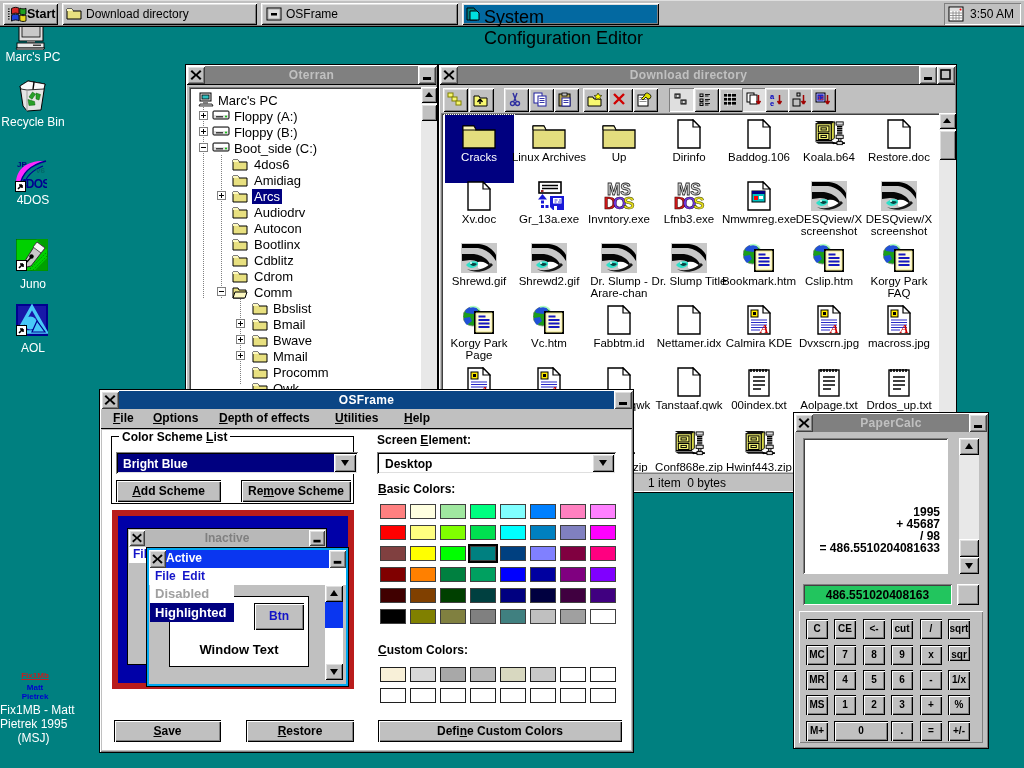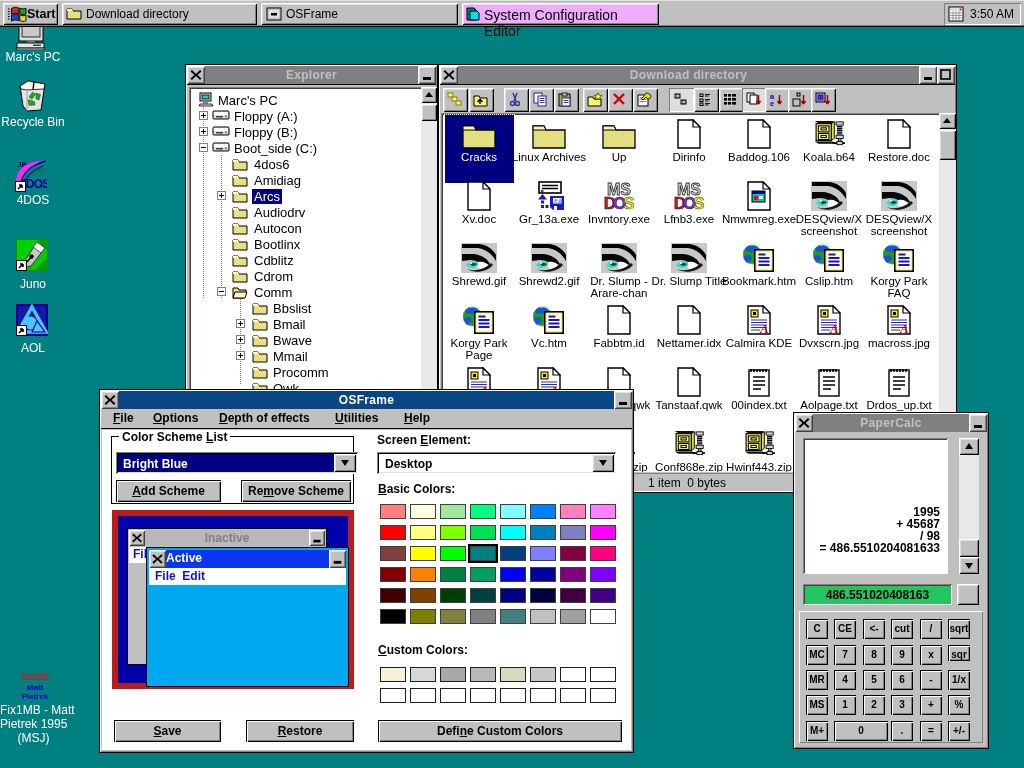--- a/index.html
+++ b/index.html
@@ -265,21 +265,21 @@
 <div class="a" style="left:17px;top:671px;width:36px;font-size:8px;font-weight:bold;color:#c02020;text-align:center;text-decoration:underline">Fix1Mb</div>
 <div class="a" style="left:17px;top:683px;width:36px;font-size:8px;font-weight:bold;color:#0000d0;text-align:center">Matt<br>Pietrek</div>
 <div class="lbl" style="left:0px;top:703px;width:67px;line-height:14px;white-space:nowrap">Fix1MB - Matt<br>Pietrek 1995<br>(MSJ)</div>
 <div class="a win" style="left:185px;top:64px;width:253px;height:340px">
   <div class="tbar" style="background:#808080">
     <div class="tbtn">
         <svg width="18" height="18">
           <use href="#xg"></use>
         </svg>
       </div>
-    <div class="ttxt" style="color:#c0c0c0">Explorer</div>
+    <div class="ttxt" style="color:#c0c0c0">Oterran</div>
     <div class="tbtn">
         <svg width="18" height="18">
           <use href="#mn"></use>
         </svg>
       </div>
   </div>
   <div class="a" style="left:1px;top:19px;right:1px;height:1px;background:#000"></div>
   <div class="a" style="left:3px;top:22px;width:232px;bottom:0;background:#fff;box-shadow:inset 1px 1px 0 #808080,inset 2px 2px 0 #404040;overflow:hidden">
       <div class="a" style="left:2px;top:2px;right:2px;bottom:0">
         <div class="a" style="left:12px;top:18px;width:1px;height:192px;background:repeating-linear-gradient(180deg,#808080 0 1px,transparent 1px 2px)"></div>
@@ -778,20 +778,40 @@
               </svg>
             </div>
       <div style="flex:1;font-weight:bold;font-size:12px;color:#fff;line-height:17px">Active</div>
       <div class="tbtn" style="width:17px;height:18px">
               <svg width="17" height="18" viewBox="0 0 18 18">
                 <use href="#mn"></use>
               </svg>
             </div>
     </div>
     <div class="a" style="left:2px;top:20px;right:2px;height:17px;background:#fff;color:#1414c8;font-weight:bold;font-size:12px;padding:1px 0 0 6px">File&nbsp; Edit</div>
+    <div class="a" style="left:2px;top:37px;right:2px;bottom:2px;background:#c0c0c0">
+      <div class="a" style="left:20px;top:11px;width:140px;height:71px;background:#fff;border:1px solid #000"></div>
+      <div class="a" style="left:1px;top:0px;width:84px;height:18px;background:#fff;color:#a0a0a0;font-weight:bold;font-size:13px;padding:1px 0 0 5px">Disabled</div>
+      <div class="a" style="left:1px;top:18px;width:84px;height:19px;background:#000080;color:#fff;font-weight:bold;font-size:13px;padding:2px 0 0 5px">Highlighted</div>
+      <div class="btn" style="left:105px;top:18px;width:50px;height:27px;color:#1414c8;padding-top:6px">Btn</div>
+      <div class="a" style="left:20px;top:57px;width:140px;height:20px;color:#000;font-weight:bold;font-size:13px;text-align:center">Window Text</div>
+      <div class="a" style="right:3px;top:0px;width:18px;height:95px;background:#fff">
+        <div class="a rz" style="left:0;top:0;width:18px;height:17px;background:#c0c0c0">
+                <svg width="18" height="17">
+                  <path d="M9 5 L13 11 H5 Z" fill="#000"></path>
+                </svg>
+              </div>
+        <div class="a" style="left:0;top:17px;width:18px;height:26px;background:#0a36f0"></div>
+        <div class="a rz" style="left:0;bottom:0;width:18px;height:17px;background:#c0c0c0">
+                <svg width="18" height="17">
+                  <path d="M9 12 L13 6 H5 Z" fill="#000"></path>
+                </svg>
+              </div>
+      </div>
+    </div>
   </div>
 </div>
   <div class="btn" style="left:12px;top:290px;width:107px;height:22px;padding-top:4px"><u>S</u>ave</div>
   <div class="btn" style="left:144px;top:290px;width:108px;height:22px;padding-top:4px"><u>R</u>estore</div>
   <div class="a b" style="left:275px;top:3px;font-size:12px">Screen <u>E</u>lement:</div>
   <div class="a" style="left:275px;top:22px;width:239px;height:22px;box-shadow:inset 1px 1px 0 #808080,inset -1px -1px 0 #fff,inset 2px 2px 0 #000,inset -2px -2px 0 #dfdfdf;background:#fff">
      <div class="a" style="left:4px;top:3px;right:25px;bottom:3px;color:#000;font-weight:bold;font-size:12px;padding:2px 0 0 4px">Desktop</div>
      <div class="a rz" style="right:2px;top:2px;width:22px;height:18px;background:#c0c0c0">
           <svg width="22" height="18">
             <path d="M11 12 L15 6 H7 Z" fill="#000"></path>
@@ -932,18 +952,18 @@
 <div class="a" style="left:0;top:0;width:1024px;height:27px;background:#c0c0c0;box-shadow:inset 0 1px 0 #dfdfdf,inset 0 -1px 0 #000,inset 0 -2px 0 #808080">
   <div class="a rz b" style="left:3px;top:3px;width:55px;height:22px;background:#c0c0c0;font-size:12.5px;padding:4px 0 0 24px">Start<svg class="a" style="left:4px;top:2px" width="20" height="17">
         <use href="#winflag"></use>
       </svg></div>
   <div class="a rz" style="left:62px;top:3px;width:195px;height:22px;background:#c0c0c0;font-size:12px;padding:4px 0 0 24px"><svg class="a" style="left:4px;top:3px" width="16" height="14">
         <use href="#fold16"></use>
       </svg>Download directory</div>
   <div class="a rz" style="left:261px;top:3px;width:197px;height:22px;background:#c0c0c0;font-size:12px;padding:4px 0 0 25px"><svg class="a" style="left:5px;top:3px" width="16" height="16">
         <use href="#osfr16"></use>
       </svg>OSFrame</div>
-  <div class="a rz" style="left:462px;top:3px;width:197px;height:22px;background:#f0abfc;font-size:14px;padding:4px 11px 0 22px"><svg class="a" style="left:3px;top:3px" width="16" height="16">
+  <div class="a rz" style="left:462px;top:3px;width:197px;height:22px;background:#0369a1;font-size:18px;padding:4px 11px 0 22px"><svg class="a" style="left:3px;top:3px" width="16" height="16">
         <use href="#sce16"></use>
       </svg>System Configuration Editor</div>
   <div class="a sk1" style="left:944px;top:3px;width:77px;height:22px;font-size:12px;padding:4px 0 0 26px"><svg class="a" style="left:4px;top:3px" width="16" height="16">
         <use href="#clk16"></use>
       </svg>3:50 AM</div>
 </div>
 </body></html>

